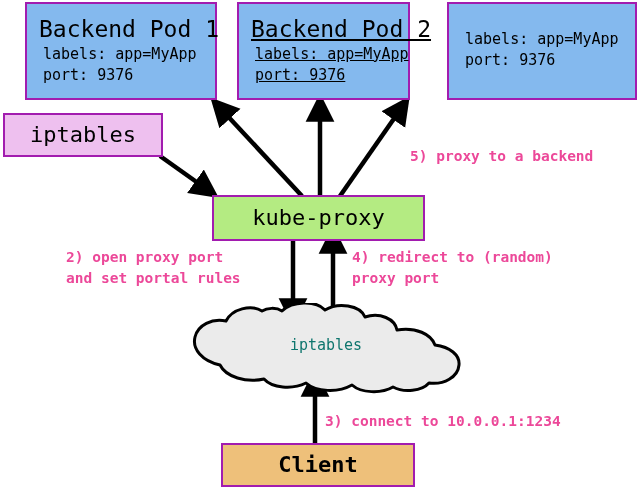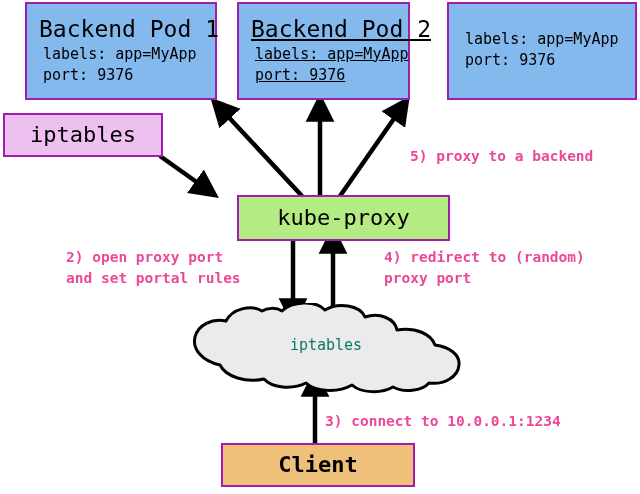--- a/index.html
+++ b/index.html
@@ -54,21 +54,20 @@
   #pod2 { left: 237px; top: 2px;  width: 173px; height: 98px; text-decoration: underline; }
   #pod3 { left: 447px; top: 2px;  width: 190px; height: 98px; }
 
   #apiserver {
     left: 3px; top: 113px; width: 160px; height: 44px;
     background: #eec0ef;
   }
   #kubeproxy {
     left: 212px; top: 195px; width: 213px; height: 46px;
     background: #b4eb82;
-    margin-left: 25px;
   }
   #client {
     left: 221px; top: 443px; width: 194px; height: 44px;
     background: #eec07a;
     font-weight: bold;
   }
 
   
   #cloud {
     position: absolute;
@@ -103,21 +102,21 @@
     font-size: 14.5px;
     font-weight: bold;
     line-height: 21px;
     color: #ec4899;
     white-space: pre;
     z-index: 4;
   }
   #step1 { left: 14px;  top: 174px; }
   #step2 { left: 66px;  top: 247px; }
   #step3 { left: 325px; top: 411px; }
-  #step4 { left: 352px; top: 247px; margin-left: 32px; }
+  #step4 { left: 352px; top: 247px; }
   #step5 { left: 410px; top: 146px; }
 </style>
 </head>
 <body>
 
 <div id="canvas">
 
   <svg id="arrows" viewBox="0 0 640 494" width="640" height="494">
     <defs>
       <marker id="ah" markerWidth="7" markerHeight="7" refX="2.6" refY="3.5" orient="auto" markerUnits="strokeWidth">

